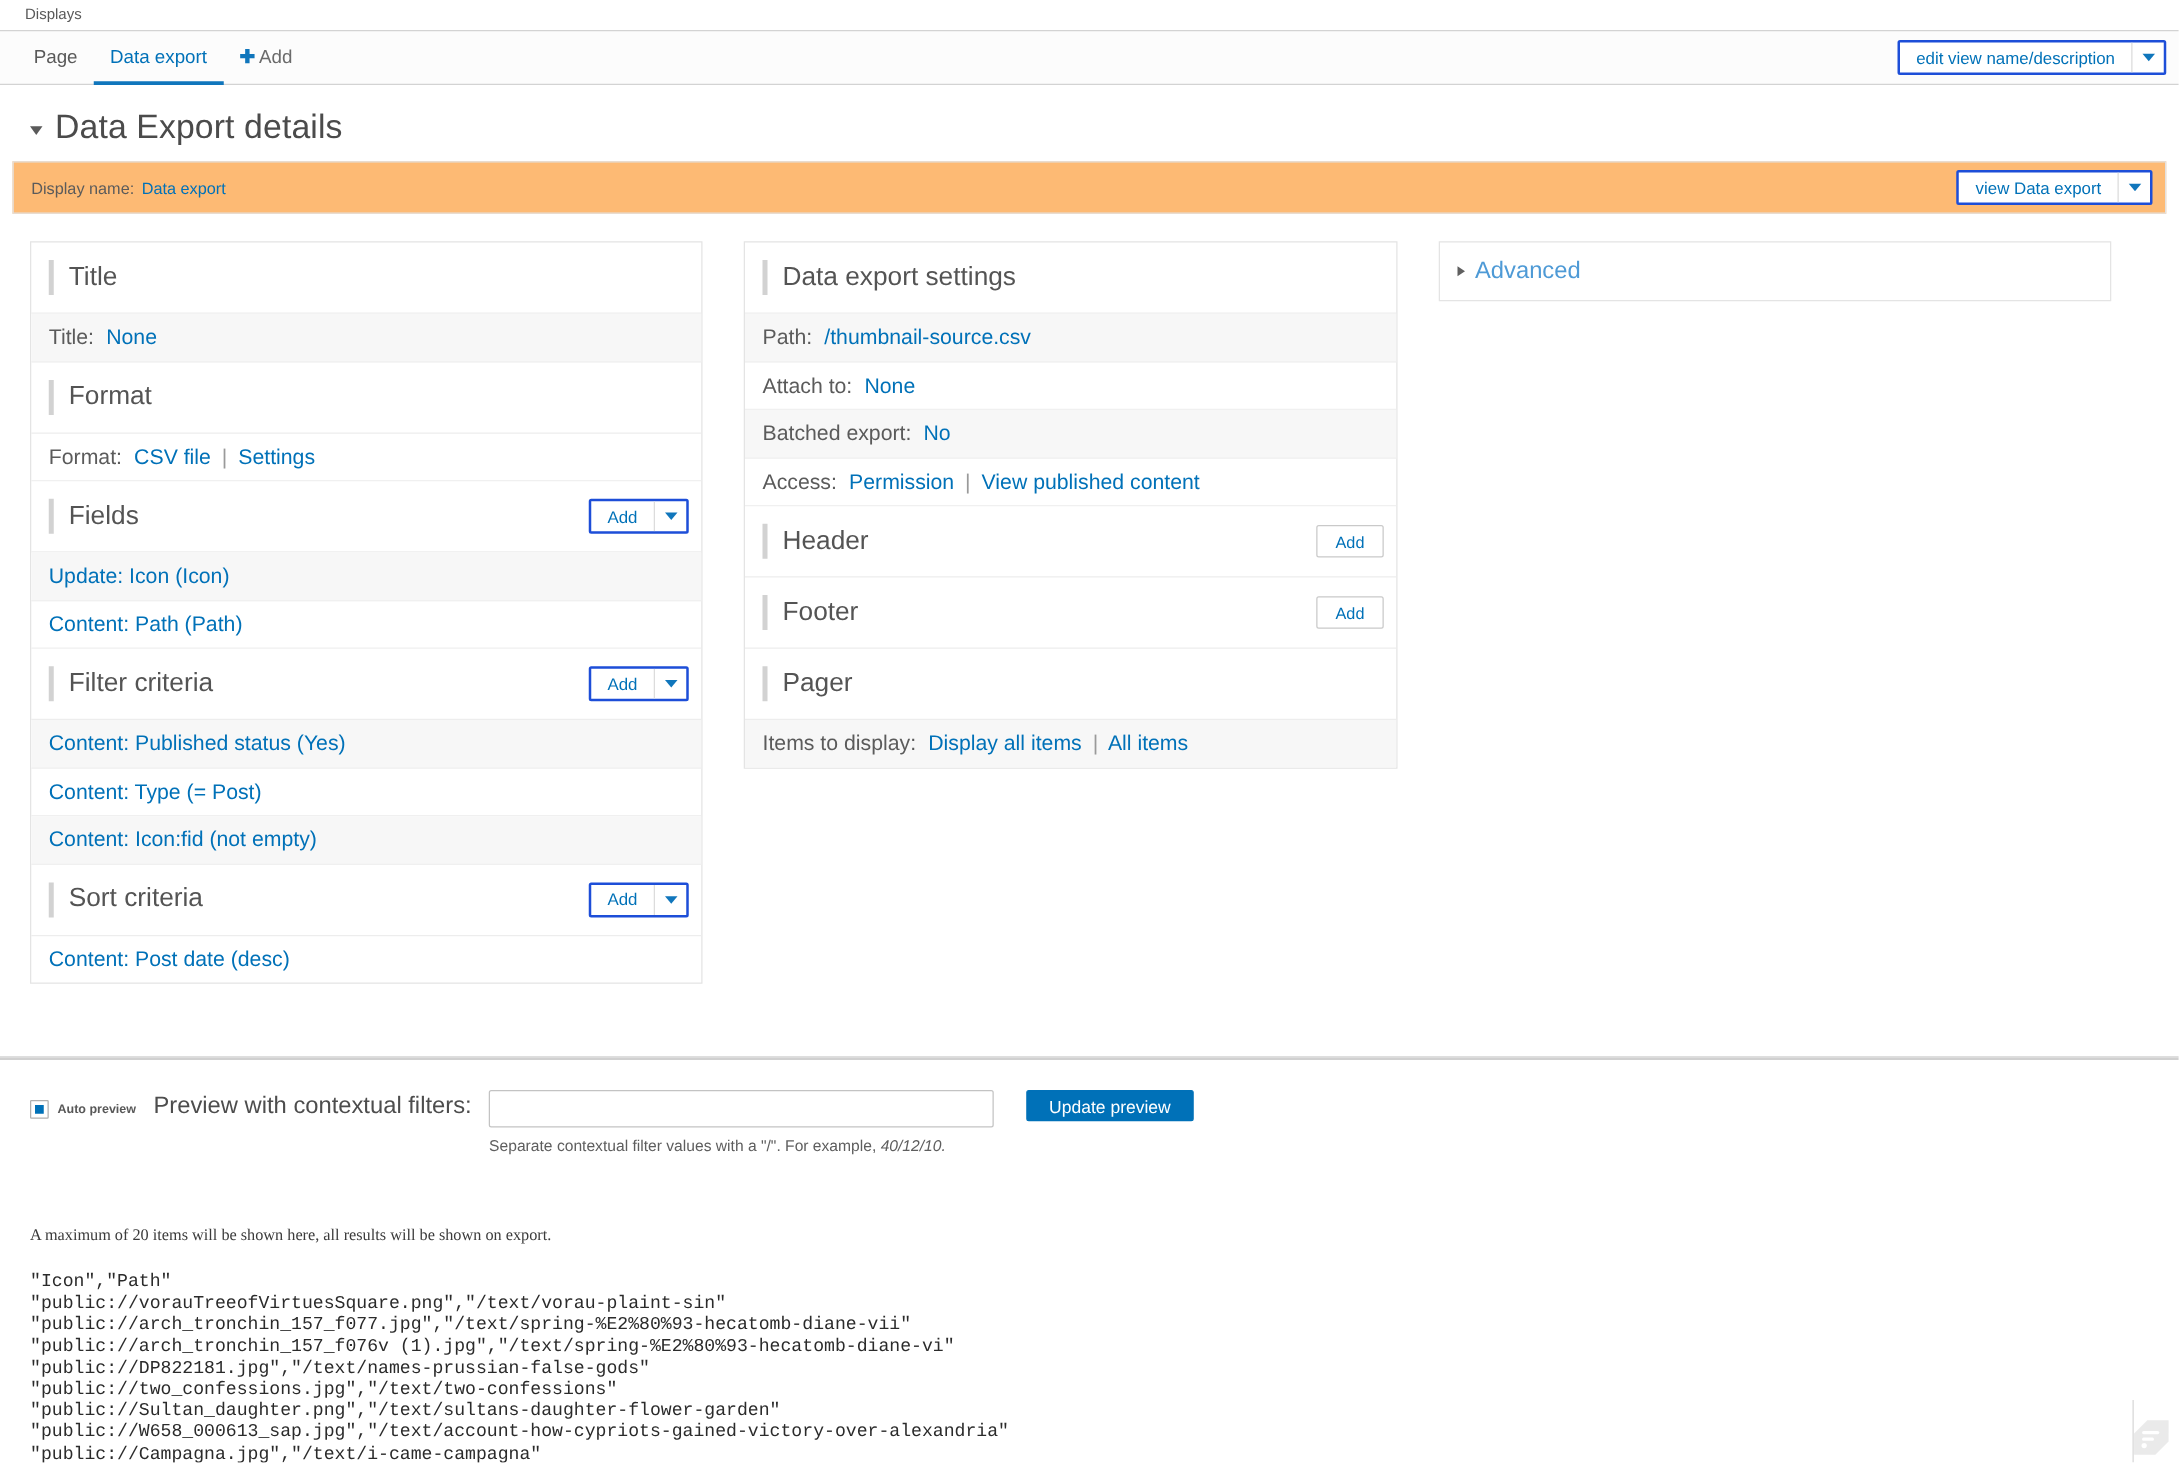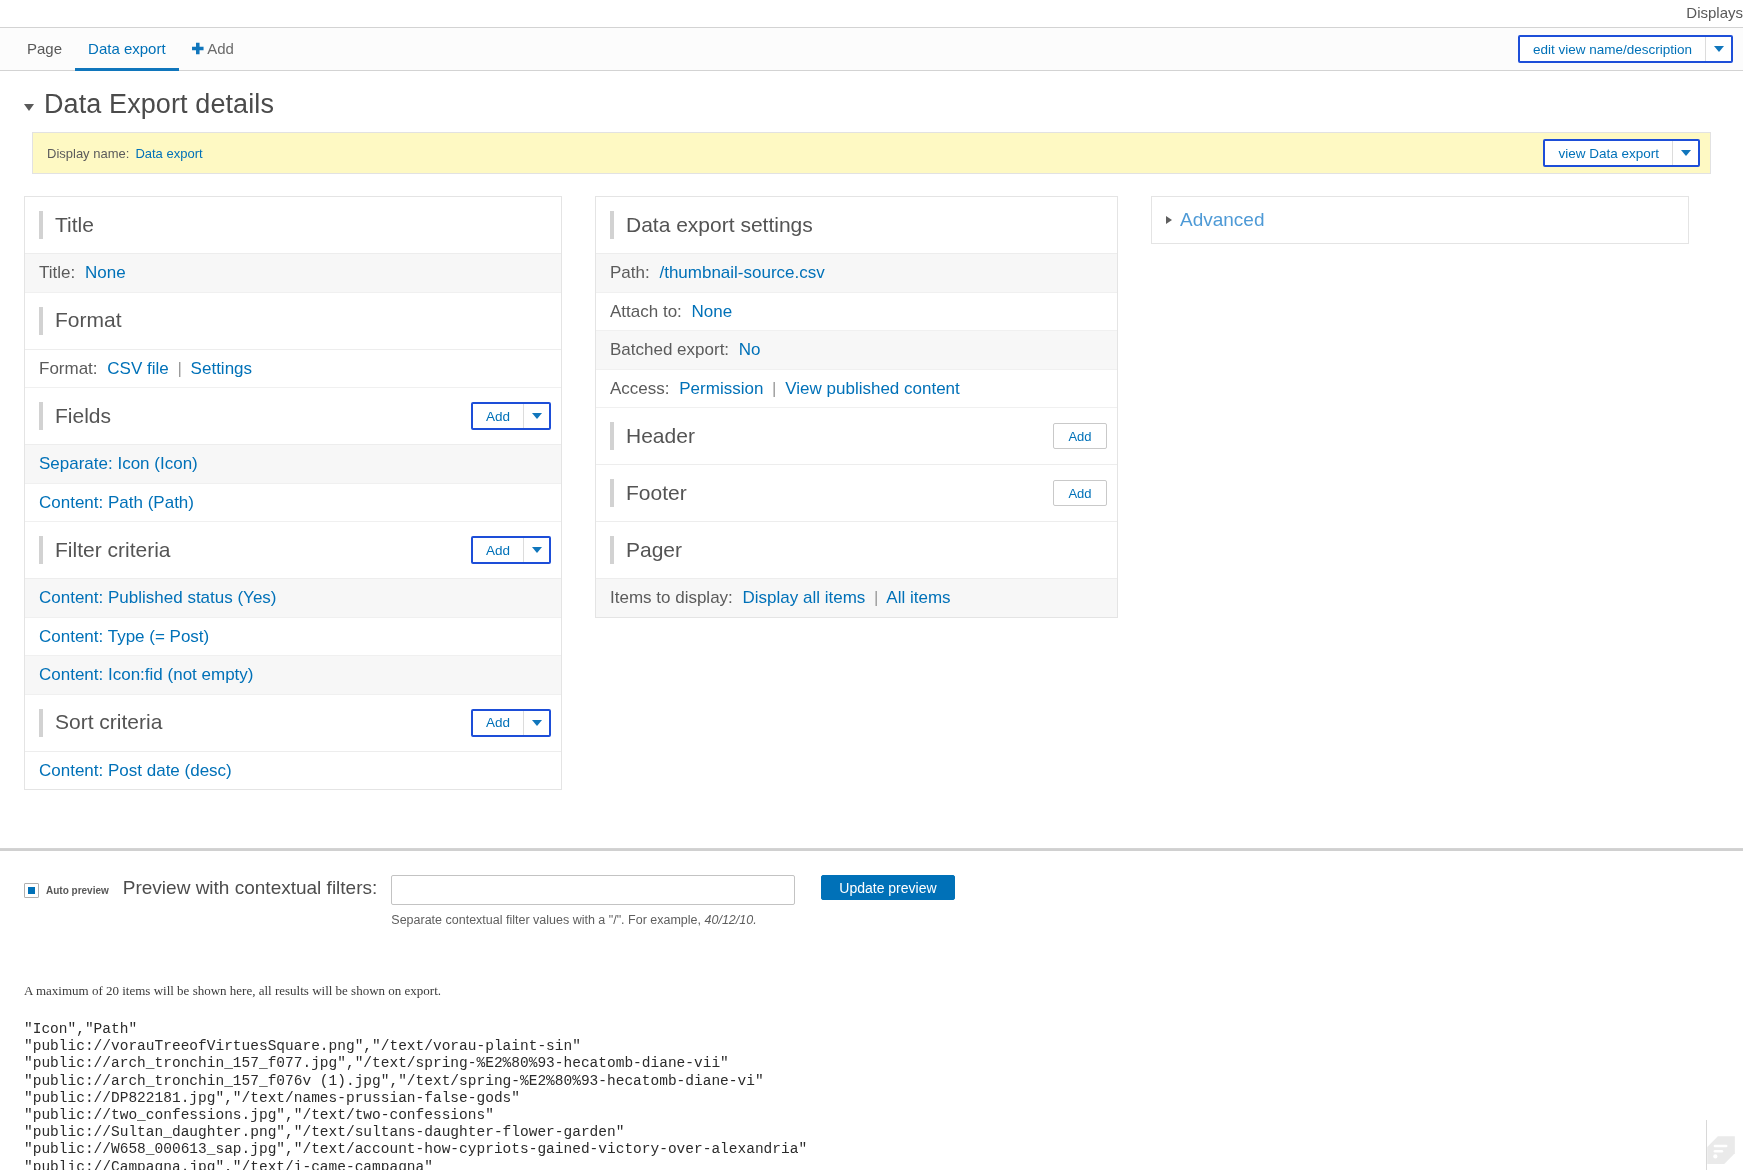--- a/index.html
+++ b/index.html
@@ -10,25 +10,24 @@
     background: #ffffff;
     font-family: "Liberation Sans", sans-serif;
     font-size: 14px;
     color: #3b3b3b;
     overflow: hidden;
     position: relative;
   }
 
   
   .displays-label {
-    font-size: 15px;
+    font-size: 12px;
     color: #595959;
     padding: 4px 0 6px 2px;
     margin-left: 18px;
-    text-align: right;
   }
 
   
   .tabbar {
     border-top: 1px solid #d3d3d3;
     border-bottom: 1px solid #d3d3d3;
     background: #fcfcfc;
     height: 44px;
     display: flex;
     align-items: stretch;
@@ -123,23 +122,23 @@
     width: 0; height: 0;
     border-left: 5px solid transparent;
     border-right: 5px solid transparent;
     border-top: 7px solid #5a5a5a;
     margin-right: 10px;
     margin-top: 5px;
   }
 
   
   .displayname-bar {
-    margin: 0 32px;
+    margin: 0 10px;
     border: 1px solid #e2e2e2;
-    background: #fef9c3;
+    background: #fdba74;
     height: 42px;
     display: flex;
     align-items: center;
     padding: 0 10px 0 14px;
   }
   .displayname-bar .lbl { font-size: 13px; color: #5b5b5b; }
   .displayname-bar .val { font-size: 13px; color: #0071b8; margin-left: 6px; cursor: pointer; }
   .displayname-bar .right { margin-left: auto; }
 
   
@@ -431,21 +430,21 @@
           <div class="head-action">
             <div class="dropbutton">
               <div class="db-main">Add</div>
               <div class="db-toggle">
                 <span class="caret"></span>
               </div>
             </div>
           </div>
         </div>
         <div class="row shaded">
-          <span class="lnk">Separate: Icon (Icon)</span>
+          <span class="lnk">Update: Icon (Icon)</span>
         </div>
         <div class="row">
           <span class="lnk">Content: Path (Path)</span>
         </div>
 
         <div class="bucket-head">
           <span class="accent"></span>
           <h3>Filter criteria</h3>
           <div class="head-action">
             <div class="dropbutton">

